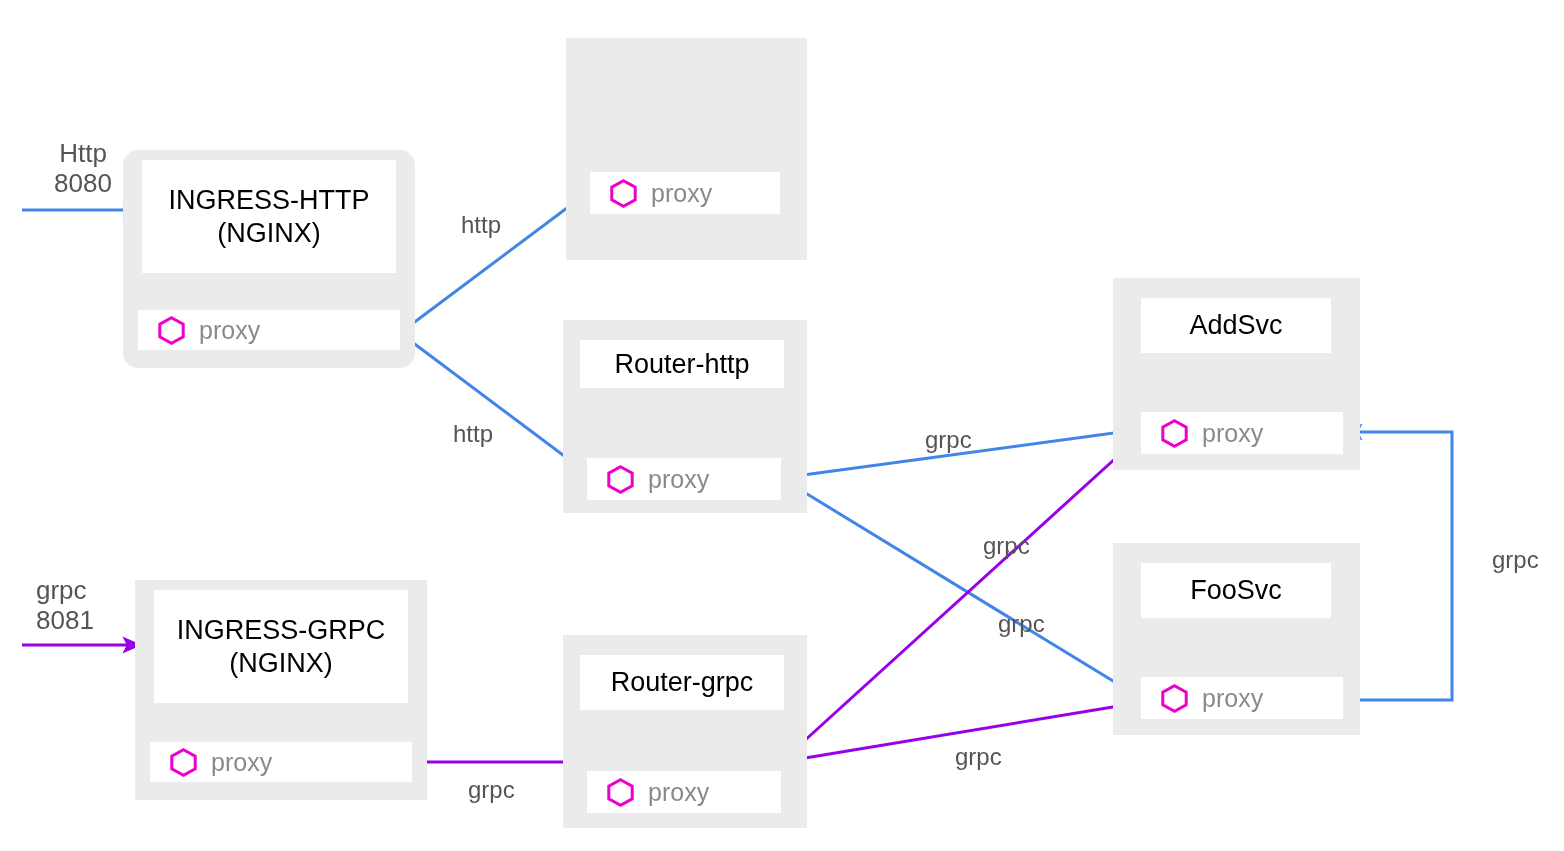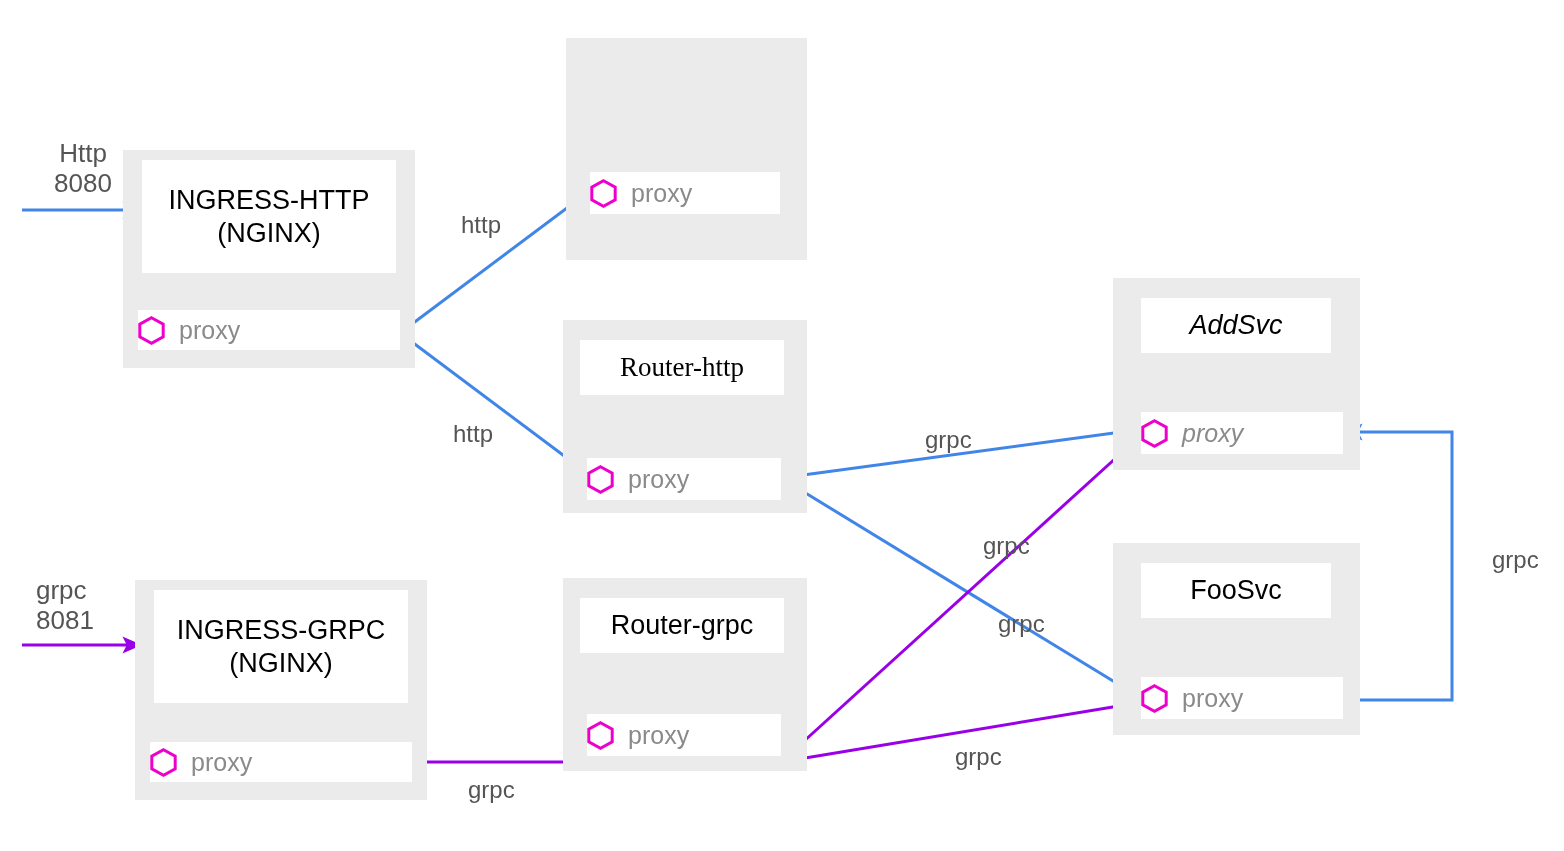--- a/index.html
+++ b/index.html
@@ -40,20 +40,21 @@
     line-height: 1.22;
     box-sizing: border-box;
     white-space: pre-line;
   }
   .proxy-box {
     position: absolute;
     background: #ffffff;
     display: flex;
     align-items: center;
     box-sizing: border-box;
+    padding-left: 20px;
   }
   .proxy-label {
     color: #8a8a8a;
     font-size: 25px;
     margin-left: 14px;
   }
   .hexicon { display:block; }
   
   .edge-label {
     position: absolute;
@@ -124,72 +125,72 @@
 
     <path d="M 1332 700 L 1452 700 L 1452 432 L 1345 432" fill="none" stroke="#4285e8" stroke-width="3" marker-end="url(#ah-blue)"></path>
   </svg>
 
   <div class="port-label center" style="left:22px; top:138px; width:122px;">Http
 8080</div>
 
   <div class="port-label left" style="left:36px; top:575px; width:130px;">grpc
 8081</div>
 
-  <div class="node" style="left:123px; top:150px; width:292px; height:218px;">
+  <div class="node" style="left:123px; top:150px; width:292px; height:218px;border-radius:15px;">
     <div class="node-title" style="left:19px; top:10px; width:254px; height:113px;">INGRESS-HTTP
 (NGINX)</div>
     <div class="proxy-box" style="left:15px; top:160px; width:262px; height:40px;">
       <svg class="hexicon" width="27" height="29" viewBox="0 0 27 29">
         <polygon points="13.5,1.8 25.2,8.2 25.2,20.8 13.5,27.2 1.8,20.8 1.8,8.2" fill="none" stroke="#ee00cc" stroke-width="3"></polygon>
       </svg>
       <span class="proxy-label">proxy</span>
     </div>
   </div>
 
   <div class="node" style="left:566px; top:38px; width:241px; height:222px;">
     <div class="proxy-box" style="left:24px; top:134px; width:190px; height:42px;">
       <svg class="hexicon" width="27" height="29" viewBox="0 0 27 29">
         <polygon points="13.5,1.8 25.2,8.2 25.2,20.8 13.5,27.2 1.8,20.8 1.8,8.2" fill="none" stroke="#ee00cc" stroke-width="3"></polygon>
       </svg>
       <span class="proxy-label">proxy</span>
     </div>
   </div>
 
   <div class="node" style="left:563px; top:320px; width:244px; height:193px;">
-    <div class="node-title" style="left:17px; top:20px; width:204px; height:55px;font-family:Liberation Serif, serif;">Router-http</div>
+    <div class="node-title" style="left:17px; top:20px; width:204px; height:48px;">Router-http</div>
     <div class="proxy-box" style="left:24px; top:138px; width:194px; height:42px;">
       <svg class="hexicon" width="27" height="29" viewBox="0 0 27 29">
         <polygon points="13.5,1.8 25.2,8.2 25.2,20.8 13.5,27.2 1.8,20.8 1.8,8.2" fill="none" stroke="#ee00cc" stroke-width="3"></polygon>
       </svg>
       <span class="proxy-label">proxy</span>
     </div>
   </div>
 
   <div class="node" style="left:123px; top:580px; width:292px; height:220px;margin-left:12px;">
     <div class="node-title" style="left:19px; top:10px; width:254px; height:113px;">INGRESS-GRPC
 (NGINX)</div>
     <div class="proxy-box" style="left:15px; top:162px; width:262px; height:40px;">
       <svg class="hexicon" width="27" height="29" viewBox="0 0 27 29">
         <polygon points="13.5,1.8 25.2,8.2 25.2,20.8 13.5,27.2 1.8,20.8 1.8,8.2" fill="none" stroke="#ee00cc" stroke-width="3"></polygon>
       </svg>
       <span class="proxy-label">proxy</span>
     </div>
   </div>
 
-  <div class="node" style="left:563px; top:578px; width:244px; height:193px;">
+  <div class="node" style="left:563px; top:635px; width:244px; height:193px;">
     <div class="node-title" style="left:17px; top:20px; width:204px; height:55px;">Router-grpc</div>
     <div class="proxy-box" style="left:24px; top:136px; width:194px; height:42px;">
       <svg class="hexicon" width="27" height="29" viewBox="0 0 27 29">
         <polygon points="13.5,1.8 25.2,8.2 25.2,20.8 13.5,27.2 1.8,20.8 1.8,8.2" fill="none" stroke="#ee00cc" stroke-width="3"></polygon>
       </svg>
       <span class="proxy-label">proxy</span>
     </div>
   </div>
 
-  <div class="node" style="left:1113px; top:278px; width:247px; height:192px;font-style:italic;">
+  <div class="node" style="left:1113px; top:278px; width:247px; height:192px;">
     <div class="node-title" style="left:28px; top:20px; width:190px; height:55px;">AddSvc</div>
     <div class="proxy-box" style="left:28px; top:134px; width:202px; height:42px;">
       <svg class="hexicon" width="27" height="29" viewBox="0 0 27 29">
         <polygon points="13.5,1.8 25.2,8.2 25.2,20.8 13.5,27.2 1.8,20.8 1.8,8.2" fill="none" stroke="#ee00cc" stroke-width="3"></polygon>
       </svg>
       <span class="proxy-label">proxy</span>
     </div>
   </div>
 
   <div class="node" style="left:1113px; top:543px; width:247px; height:192px;">

